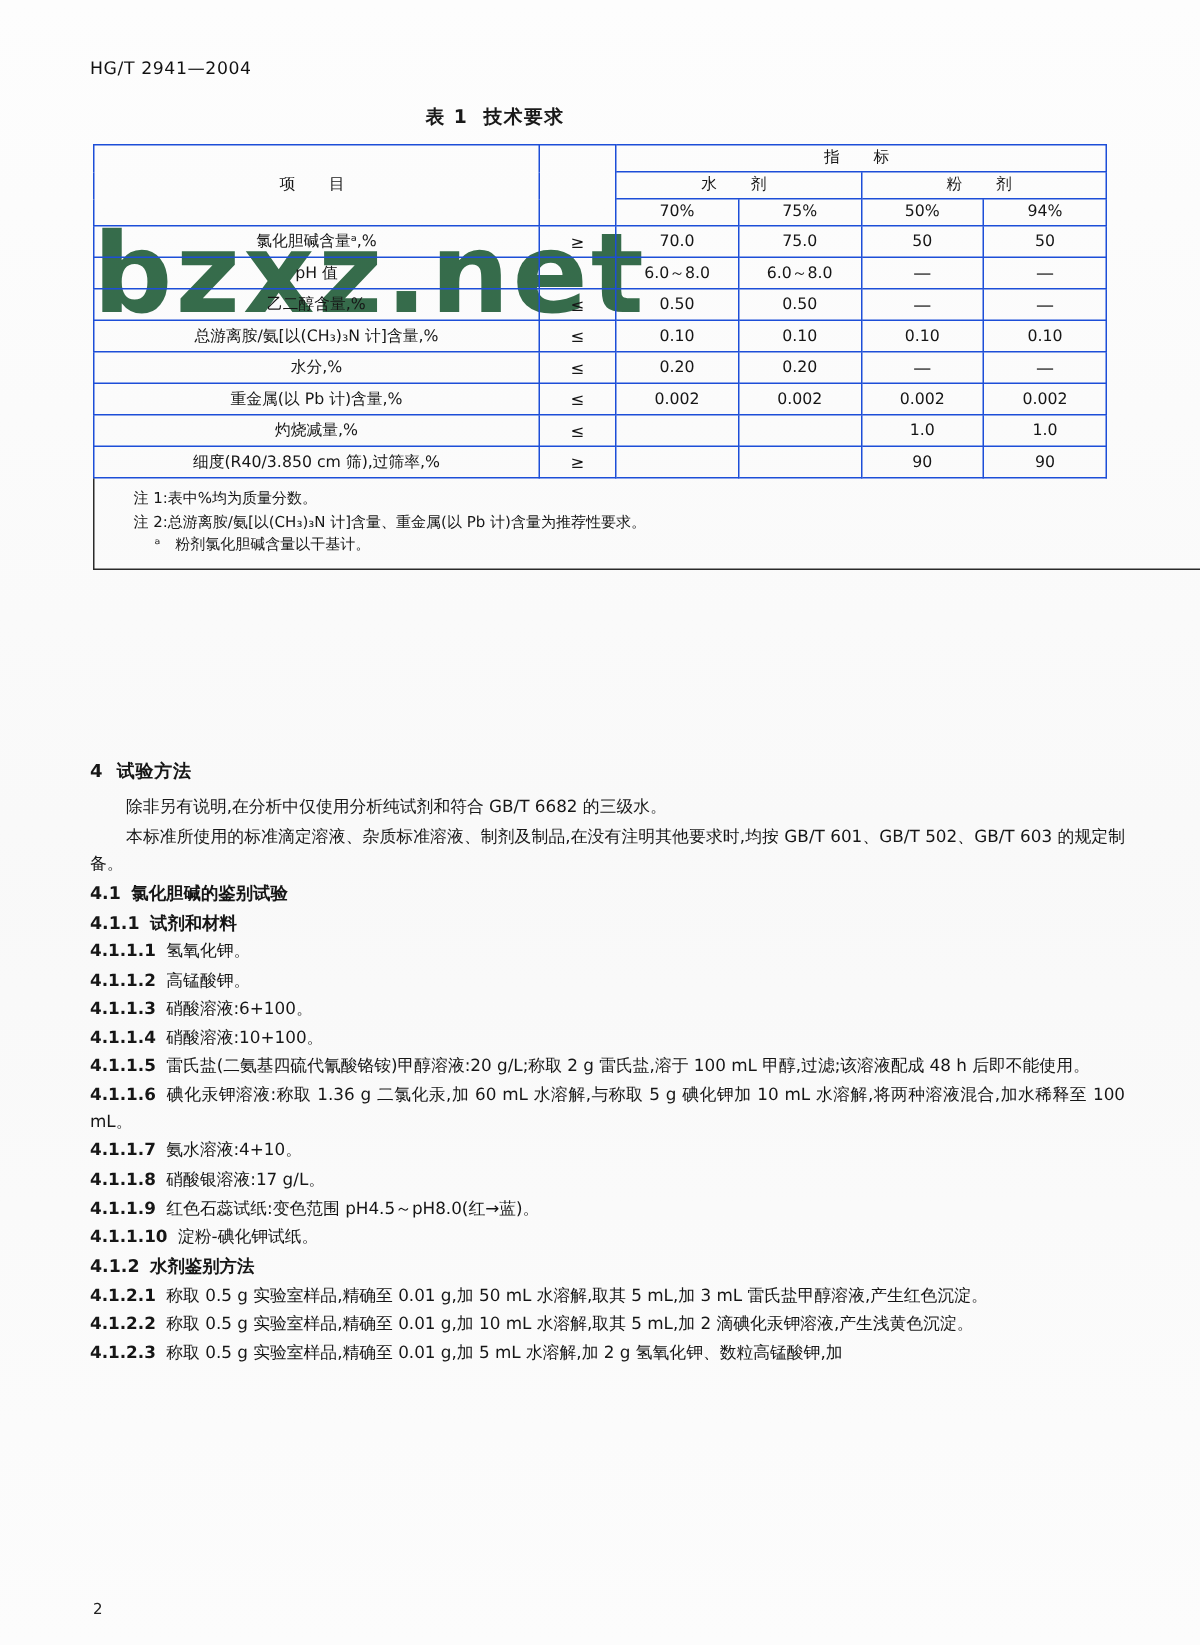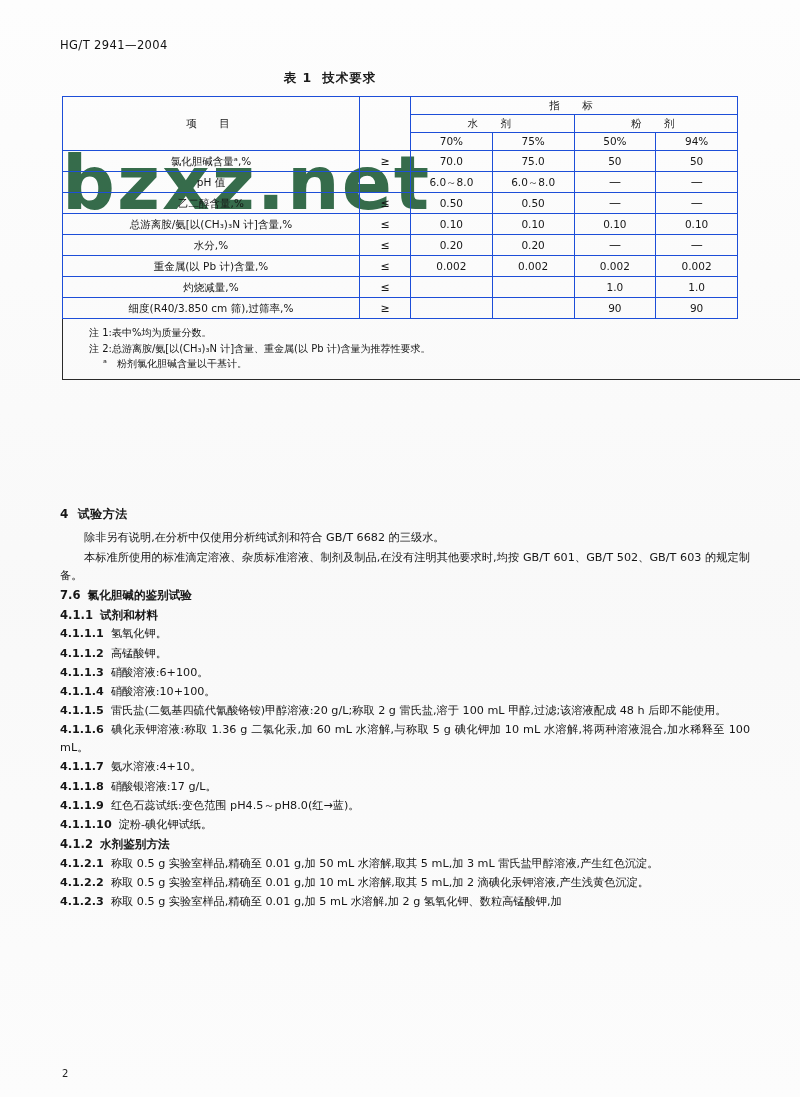--- a/index.html
+++ b/index.html
@@ -271,21 +271,21 @@
   <div class="content">
 
     <div class="h2">
       <span class="num">4</span><span>试验方法</span>
     </div>
 
     <p class="para">除非另有说明,在分析中仅使用分析纯试剂和符合 GB/T 6682 的三级水。</p>
     <p class="para">本标准所使用的标准滴定溶液、杂质标准溶液、制剂及制品,在没有注明其他要求时,均按 GB/T 601、GB/T 502、GB/T 603 的规定制备。</p>
 
     <div class="h3">
-      <span class="num">7.6</span><span>氯化胆碱的鉴别试验</span>
+      <span class="num">4.1</span><span>氯化胆碱的鉴别试验</span>
     </div>
 
     <div class="h3">
       <span class="num">4.1.1</span><span>试剂和材料</span>
     </div>
 
     <p class="clause"><span class="num">4.1.1.1</span><span>氢氧化钾。</span></p>
     <p class="clause"><span class="num">4.1.1.2</span><span>高锰酸钾。</span></p>
     <p class="clause"><span class="num">4.1.1.3</span><span>硝酸溶液:6+100。</span></p>
     <p class="clause"><span class="num">4.1.1.4</span><span>硝酸溶液:10+100。</span></p>

